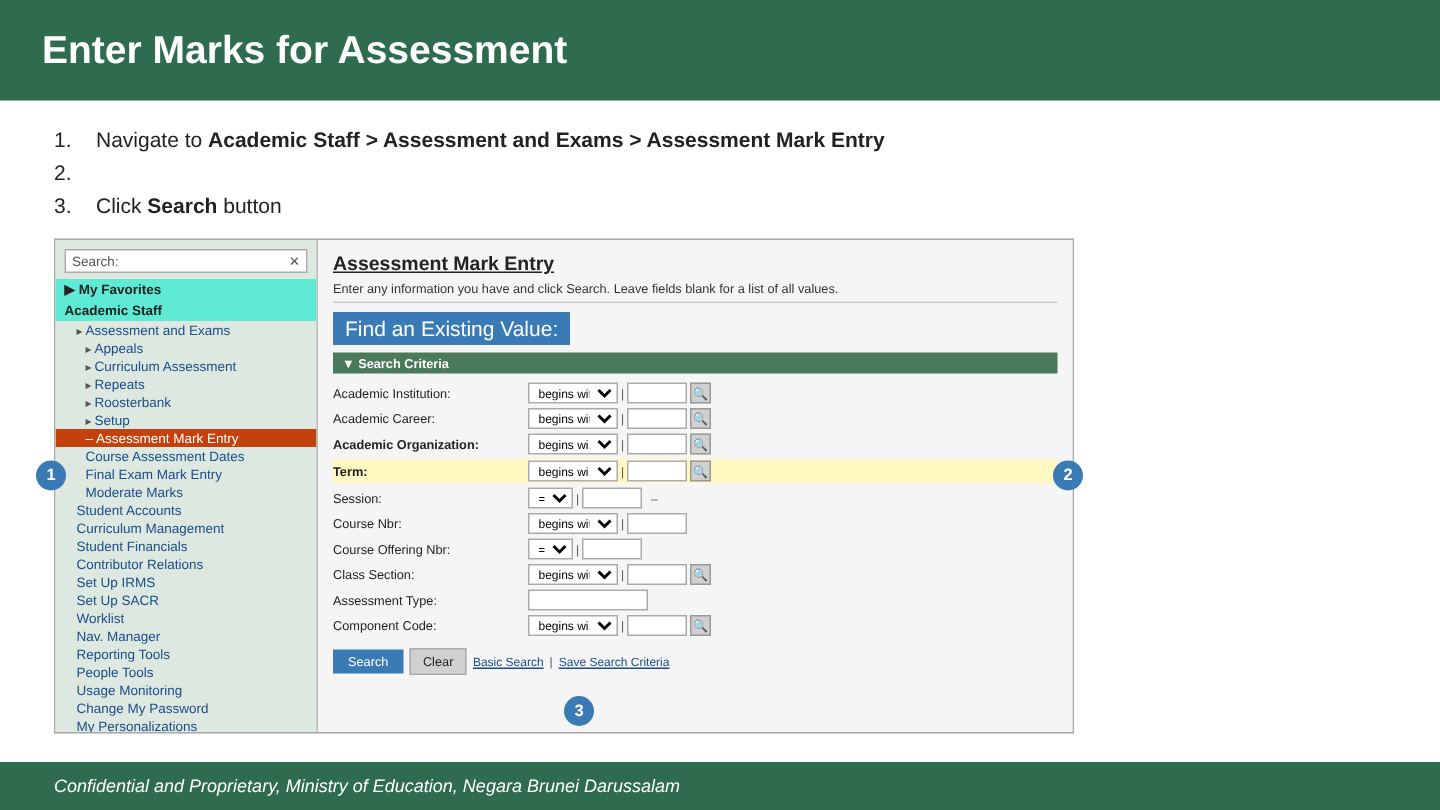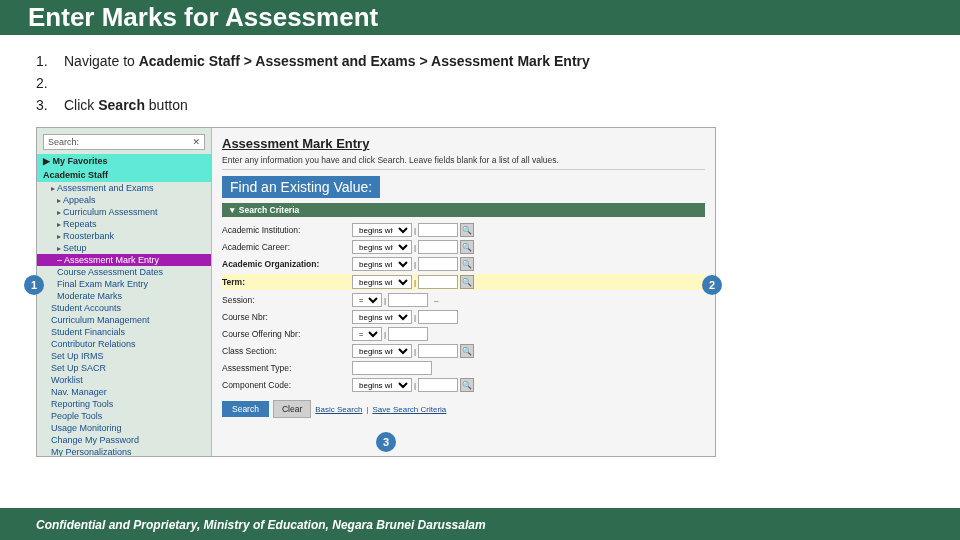--- a/index.html
+++ b/index.html
@@ -6,21 +6,21 @@
     body {
       width: 960px;
       height: 540px;
       font-family: Arial, sans-serif;
       background: #fff;
       overflow: hidden;
     }
 
     .header {
       background: #2e6b4f;
-      padding: 2px 28px;
+      padding: 18px 28px;
       display: flex;
       align-items: center;
     }
     .header-title {
       color: #fff;
       font-size: 26px;
       font-weight: bold;
     }
 
     .main-content {
@@ -93,21 +93,21 @@
     .sidebar-item {
       padding: 1px 6px 1px 14px;
       font-size: 9px;
       color: #1a4d8a;
       cursor: pointer;
       display: flex;
       align-items: center;
       gap: 2px;
     }
     .sidebar-item.active {
-      background: #a21caf;
+      background: #c2410c;
       color: #fff;
     }
     .sidebar-item.sub {
       padding-left: 20px;
     }
     .sidebar-item .arrow { color: #555; font-size: 8px; }
 
     
     .right-panel {
       flex: 1;
@@ -256,21 +256,20 @@
       padding: 7px 36px;
       position: absolute;
       bottom: 0;
       left: 0;
       right: 0;
     }
     .footer-text {
       color: #fff;
       font-size: 12px;
       font-style: italic;
-      font-weight: bold;
     }
 
     .screenshot-wrapper {
       position: relative;
       display: inline-block;
     }
   </style>
 </head>
 <body>
 

